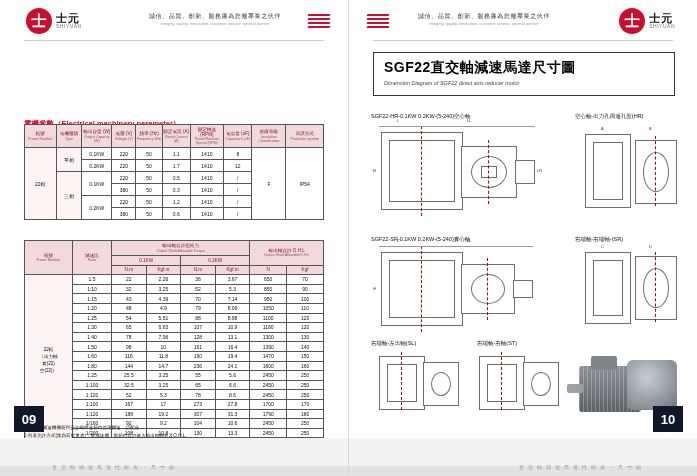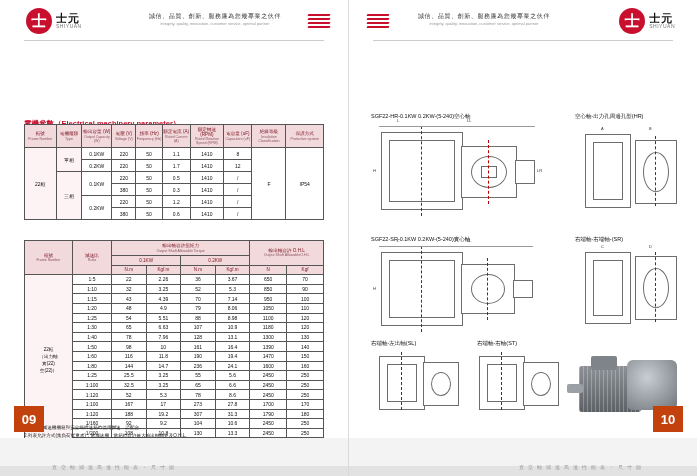--- a/index.html
+++ b/index.html
@@ -39,21 +39,21 @@
   .tbl1{position:absolute;left:24px;top:124px;width:300px;}
   .tbl1 td{height:11px;}
   .tbl2{position:absolute;left:24px;top:240px;width:300px;}
   .tbl2 td{height:8.6px;}
   .rowlab{background:#fdf3f4;}
 
   
   .notes{position:absolute;left:24px;top:424px;width:300px;font-size:4.6px;color:#222;line-height:1.7;}
 
   
-  .pagenum{position:absolute;bottom:44px;width:30px;height:26px;background:#c2410c;color:#fff;font-size:13px;font-weight:bold;display:flex;align-items:center;justify-content:center;}
+  .pagenum{position:absolute;bottom:44px;width:30px;height:26px;background:#0f172a;color:#fff;font-size:13px;font-weight:bold;display:flex;align-items:center;justify-content:center;}
   .pn-left{left:14px;}
   .pn-right{right:14px;}
   .footbar{position:absolute;bottom:0;width:100%;height:38px;background:#f3f3f3;}
   .footbar-dark{position:absolute;bottom:0;width:100%;height:10px;background:#e2e2e2;}
   .foot-cn{position:absolute;bottom:6px;font-size:5px;color:#9a9a9a;letter-spacing:4px;writing-mode:horizontal-tb;}
 
   
   .dim-label{position:absolute;font-size:5.5px;color:#111;}
   .draw{position:absolute;border:.7px solid #6d6d6d;background:#fff;}
   .dashed{position:absolute;border-left:.6px dashed #b00;}
@@ -383,20 +383,26 @@
       <div class="logo" style="right:22px;top:8px;">
         <div class="logo-mark">士</div>
         <div class="logo-txt">
           <div class="logo-cn">士元</div>
           <div class="logo-en">SHIYUAN</div>
         </div>
       </div>
       <div style="position:absolute;left:24px;top:40px;width:300px;height:.7px;background:#ccc;"></div>
     </div>
 
+    <div class="title-box" style="left:24px;top:52px;width:300px;height:42px;">
+      <div style="position:absolute;left:10px;top:6px;">
+        <div class="title-cn">SGF22直交軸減速馬達尺寸圖</div>
+        <div class="title-en">Dimension Diagram of SGF22 direct axis reducer motor</div>
+      </div>
+    </div>
 
     <div class="dim-label" style="left:22px;top:113px;">SGF22-HR-0.1KW
 0.2KW-(5-240)空心軸</div>
     <div class="dim-label" style="left:226px;top:113px;">空心軸-出力孔周邊孔型(HR)</div>
     <div class="dim-label" style="left:22px;top:236px;">SGF22-SR-0.1KW
 0.2KW-(5-240)實心軸</div>
     <div class="dim-label" style="left:226px;top:236px;">右端軸-右端軸-(SR)</div>
     <div class="dim-label" style="left:22px;top:340px;">右端軸-左出軸(SL)</div>
     <div class="dim-label" style="left:128px;top:340px;">右端軸-右軸(ST)</div>
 

